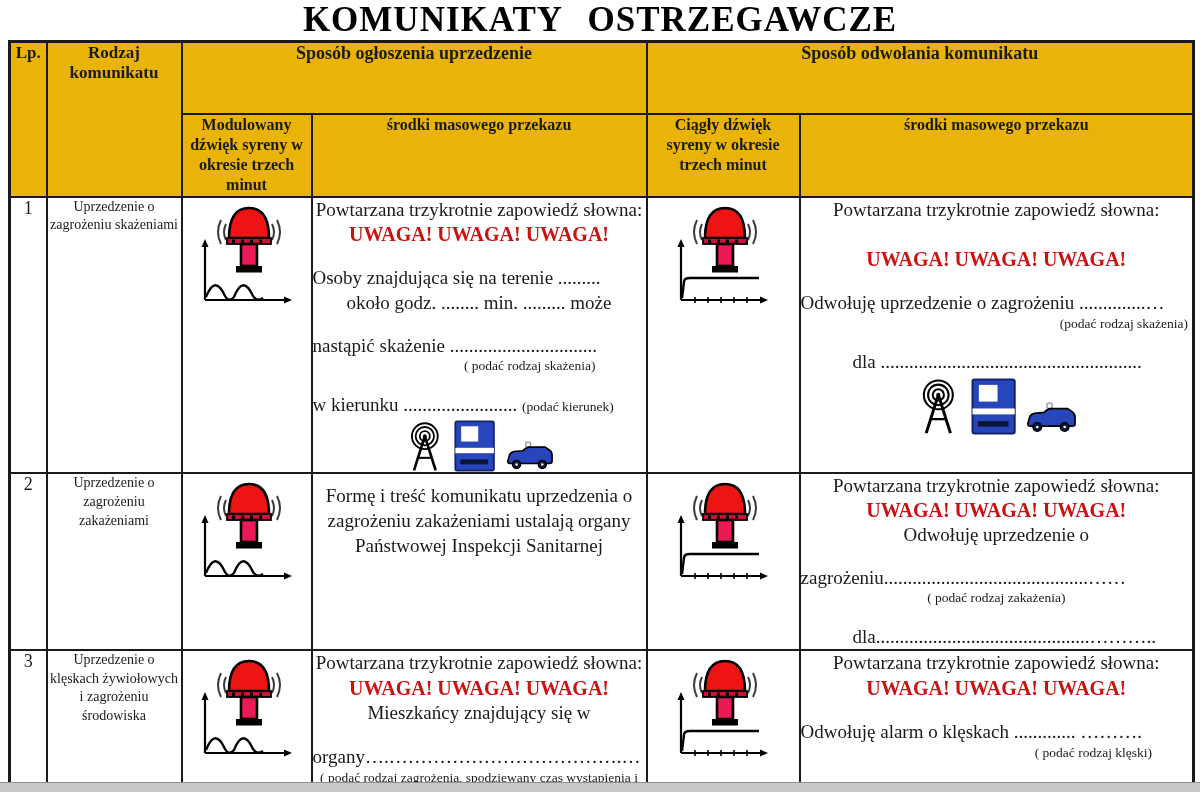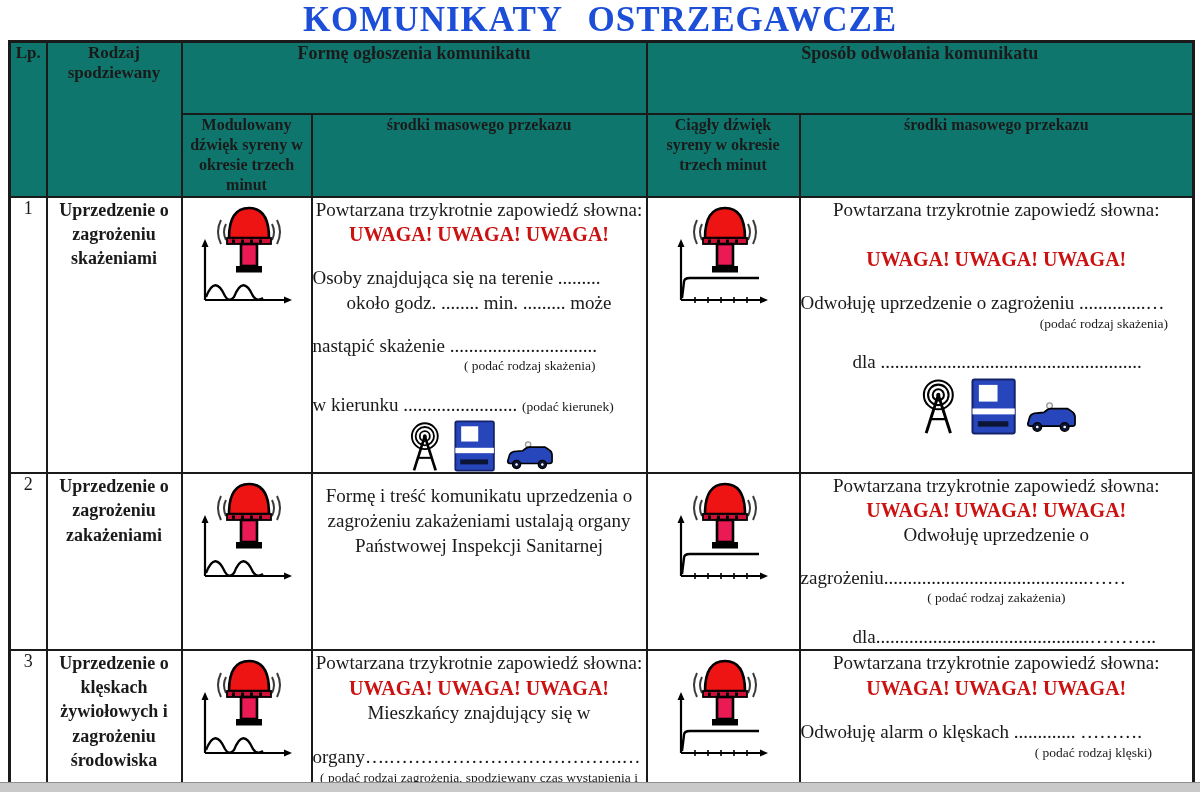--- a/index.html
+++ b/index.html
@@ -2,37 +2,37 @@
 <html><head>
 <meta charset="utf-8">
 <style>
   html,body{margin:0;padding:0;}
   body{
     width:1200px;height:792px;position:relative;background:#ffffff;
     font-family:"Liberation Serif", serif;color:#1a1a1a;overflow:hidden;
   }
   .title{
     position:absolute;top:0;left:0;width:1200px;text-align:center;
-    font-size:35px;font-weight:bold;color:#1d4ed8;letter-spacing:1px;word-spacing:16px;
+    font-size:35px;font-weight:bold;color:#000000;letter-spacing:1px;word-spacing:16px;
   }
   table.warn{
     position:absolute;left:8px;top:40px;width:1184px;
     border-collapse:collapse;table-layout:fixed;
     border:3px solid #1a1a1a;
   }
   table.warn th, table.warn td{
     border:2px solid #1a1a1a;padding:0;vertical-align:top;overflow:hidden;
   }
-  thead th{background:#0f766e;font-weight:bold;vertical-align:middle;text-align:center;margin-left:35px;}
+  thead th{background:#eab308;font-weight:bold;vertical-align:middle;text-align:center;margin-left:35px;}
   .h-group{font-size:18px;}
   .h-sub{font-size:16px;line-height:1.25;}
   .h-sub .inner{max-width:125px;margin:0 auto;}
   .h-lp{font-size:17px;}
   .cell-num{ text-align:center;font-size:18px;padding-top:14px;}
-  .cell-type{ text-align:center;font-size:18px;font-weight:bold;line-height:1.35;padding:13px 4px 0;}
+  .cell-type{ text-align:center;font-size:14px;font-weight:normal;line-height:1.35;padding:13px 4px 0;}
   .siren-cell{vertical-align:middle;text-align:center;}
   .c-txt{font-size:19px;line-height:1.3;padding:2px 6px 0;}
   .tc{text-align:center;} .tl{text-align:left;margin-top:19px;} .tr{text-align:right;}
   .uwaga{color:#cc1111;font-weight:bold;font-size:20px;text-align:center;}
   .note{font-size:13.5px;line-height:1.15;}
   .gap{height:24px;}
   .indent{padding-left:52px;}
   .icons-row{display:flex;justify-content:center;align-items:flex-end;gap:9px;margin-top:3px;}
   .icons-row span{display:inline-block;line-height:0;}
   .bottom-strip{
@@ -50,22 +50,22 @@
     <col style="width:37px">
       <col style="width:135px">
       <col style="width:130px">
     <col style="width:335px">
       <col style="width:153px">
       <col style="width:394px">
   </colgroup>
   <thead>
     <tr style="height:72px">
       <th rowspan="2" class="h-lp">Lp.</th>
-      <th rowspan="2" class="h-lp">Rodzaj spodziewany</th>
-      <th colspan="2" class="h-group">Formę ogłoszenia komunikatu</th>
+      <th rowspan="2" class="h-lp">Rodzaj komunikatu</th>
+      <th colspan="2" class="h-group">Sposób ogłoszenia uprzedzenie</th>
       <th colspan="2" class="h-group">Sposób odwołania komunikatu</th>
     </tr>
     <tr style="height:83px">
       <th class="h-sub">
           <div class="inner">Modulowany dźwięk syreny w okresie trzech minut</div>
         </th>
       <th class="h-sub">środki masowego przekazu</th>
       <th class="h-sub">
           <div class="inner">Ciągły dźwięk syreny w okresie trzech minut</div>
         </th>
@@ -160,21 +160,21 @@
     <line x1="46" y1="99" x2="46" y2="105" stroke="#000" stroke-width="1.6"></line>
     <line x1="59" y1="99" x2="59" y2="105" stroke="#000" stroke-width="1.6"></line>
     <line x1="72" y1="99" x2="72" y2="105" stroke="#000" stroke-width="1.6"></line>
   </svg></span>
       </td>
       <td class="c-txt">
         <div class="tc">Powtarzana trzykrotnie zapowiedź słowna:</div>
         <div class="gap"></div>
         <div class="uwaga">UWAGA! UWAGA! UWAGA!</div>
         <div class="tl">Odwołuję uprzedzenie o zagrożeniu ..............…</div>
-        <div class="note tr" style="padding-right:24px;">(podać rodzaj skażenia)</div>
+        <div class="note tr" style="padding-right:4px;">(podać rodzaj skażenia)</div>
         <div class="tl indent">dla .......................................................</div>
         <div class="icons-row">
           <span style="height:56px"><svg width="100%" height="100%" viewBox="0 0 50 60" preserveAspectRatio="xMidYMax meet" style="height:inherit;width:auto;">
     <circle cx="25" cy="17" r="6" fill="none" stroke="#000" stroke-width="2.2"></circle>
     <circle cx="25" cy="17" r="11" fill="none" stroke="#000" stroke-width="2.2"></circle>
     <circle cx="25" cy="17" r="15.5" fill="none" stroke="#000" stroke-width="2.2"></circle>
     <circle cx="25" cy="17" r="2.2" fill="#000"></circle>
     <line x1="25" y1="17" x2="12" y2="58" stroke="#000" stroke-width="3.2"></line>
     <line x1="25" y1="17" x2="38" y2="58" stroke="#000" stroke-width="3.2"></line>
     <line x1="17.5" y1="43" x2="32.5" y2="43" stroke="#000" stroke-width="2.4"></line>

